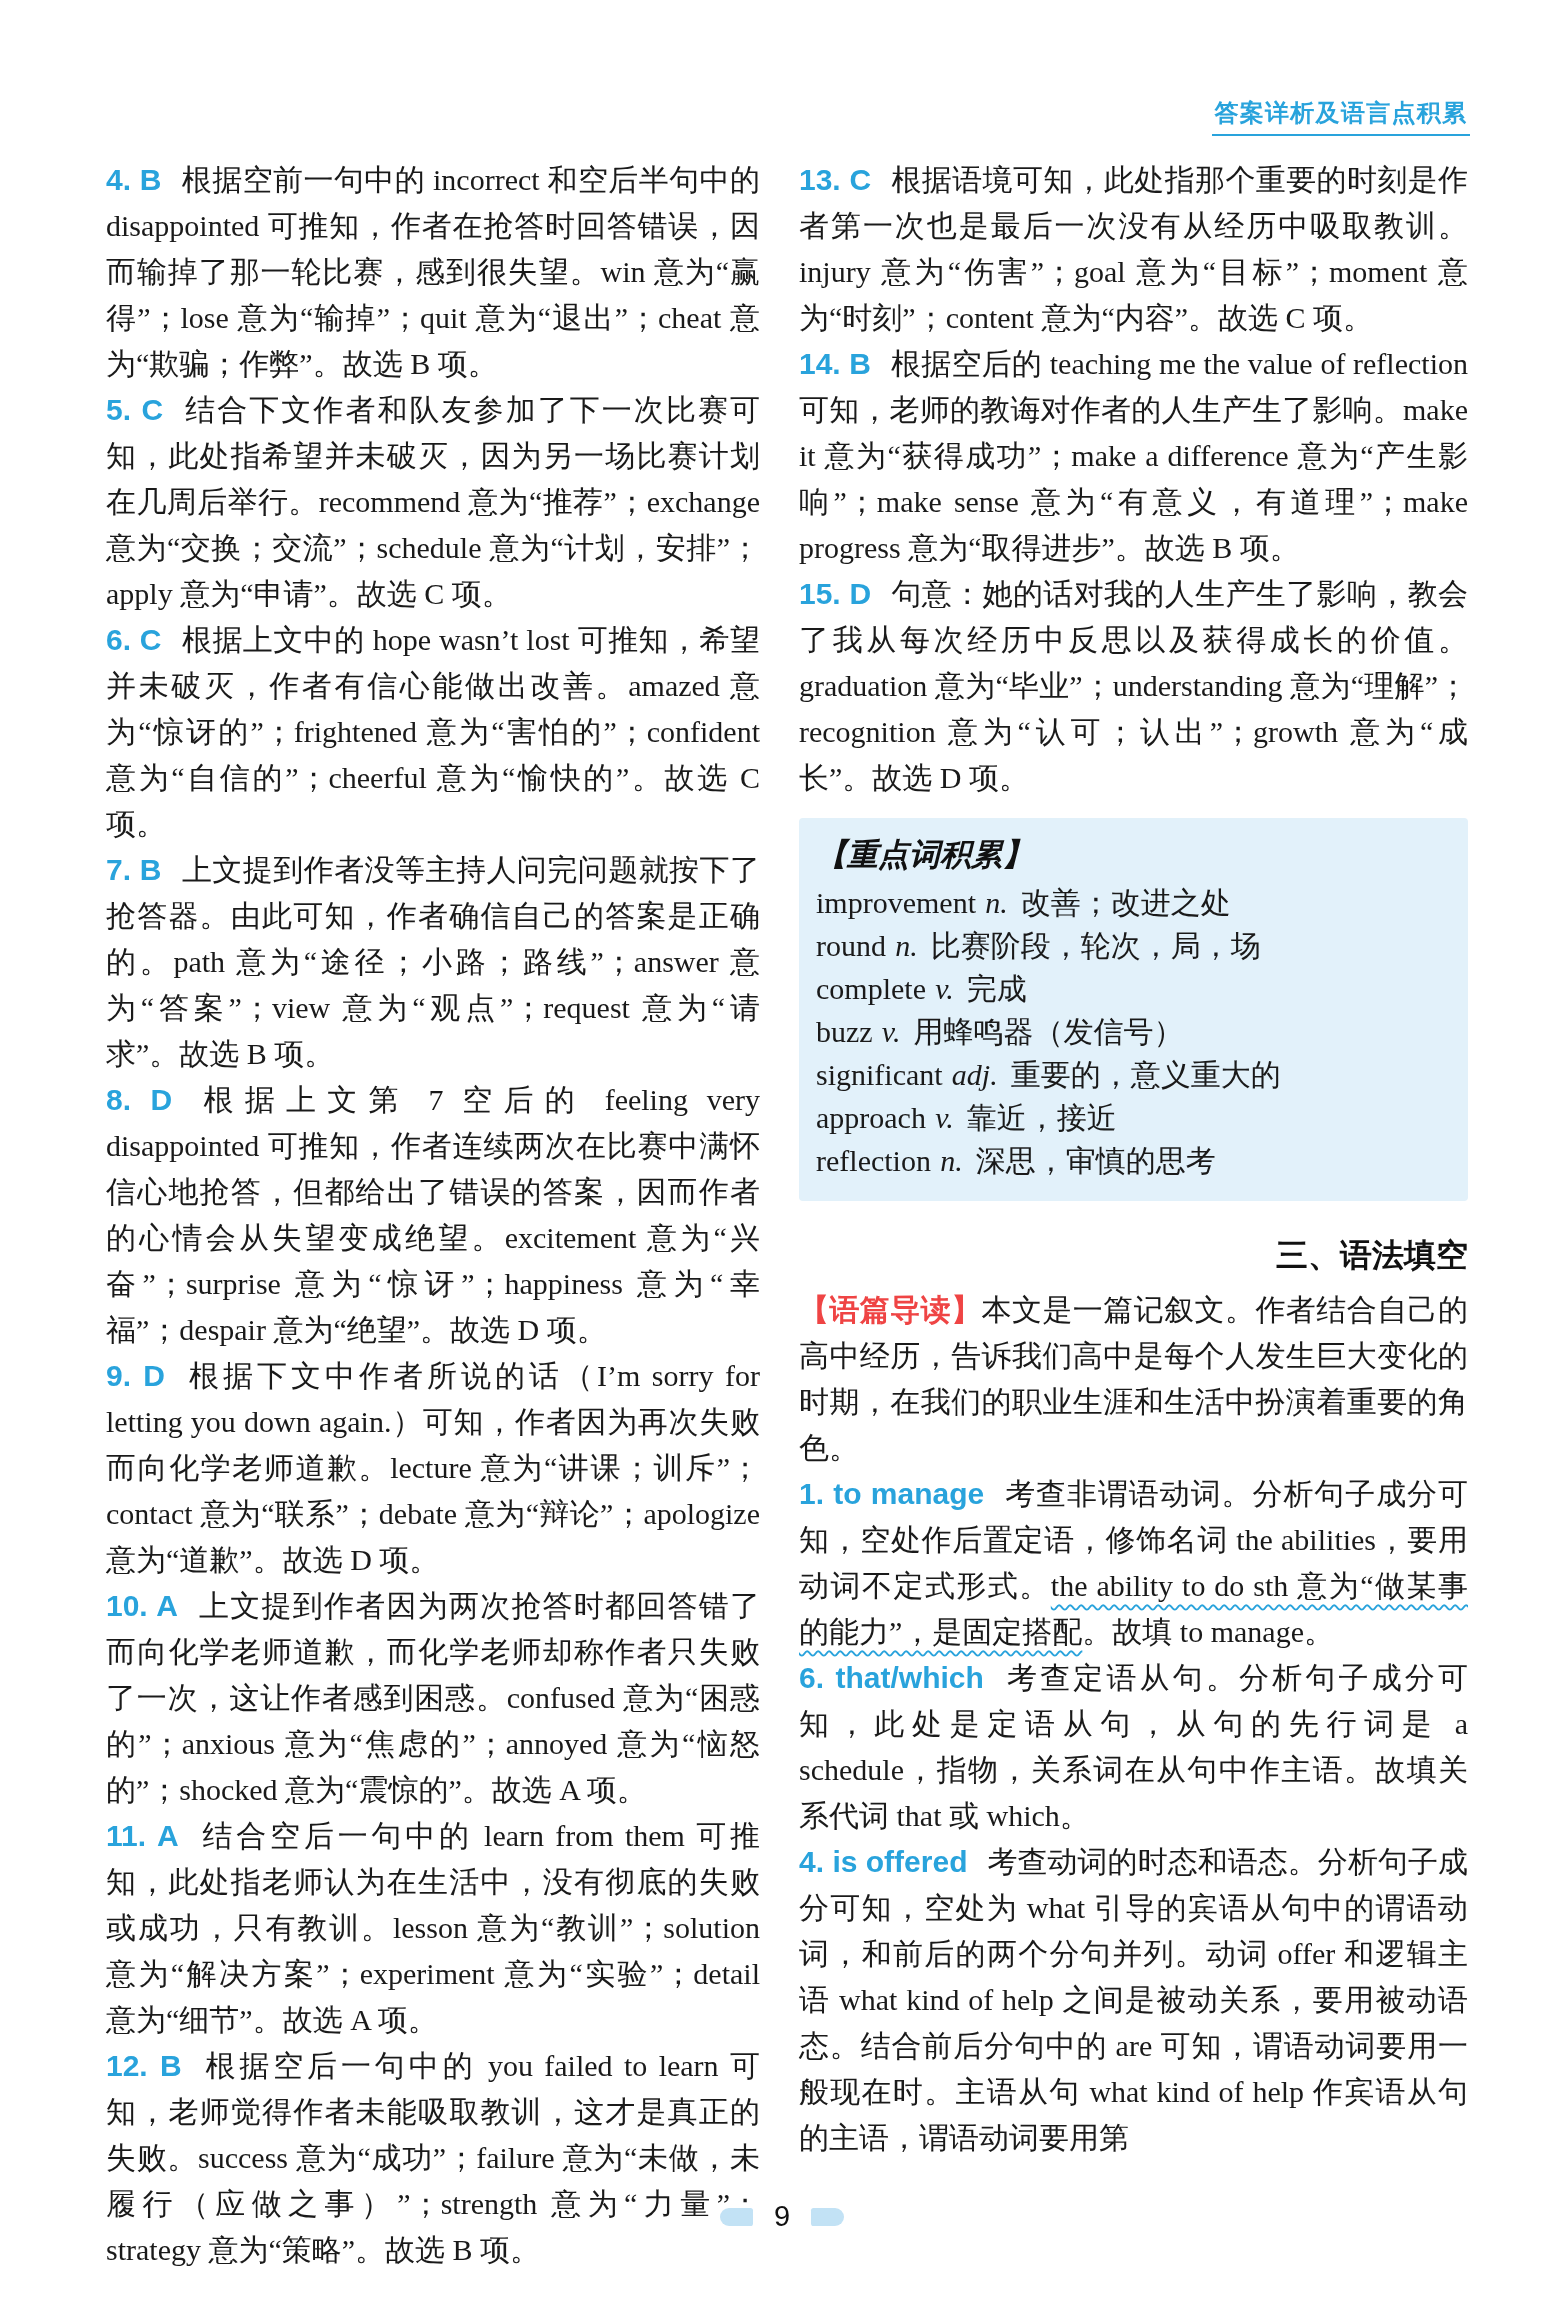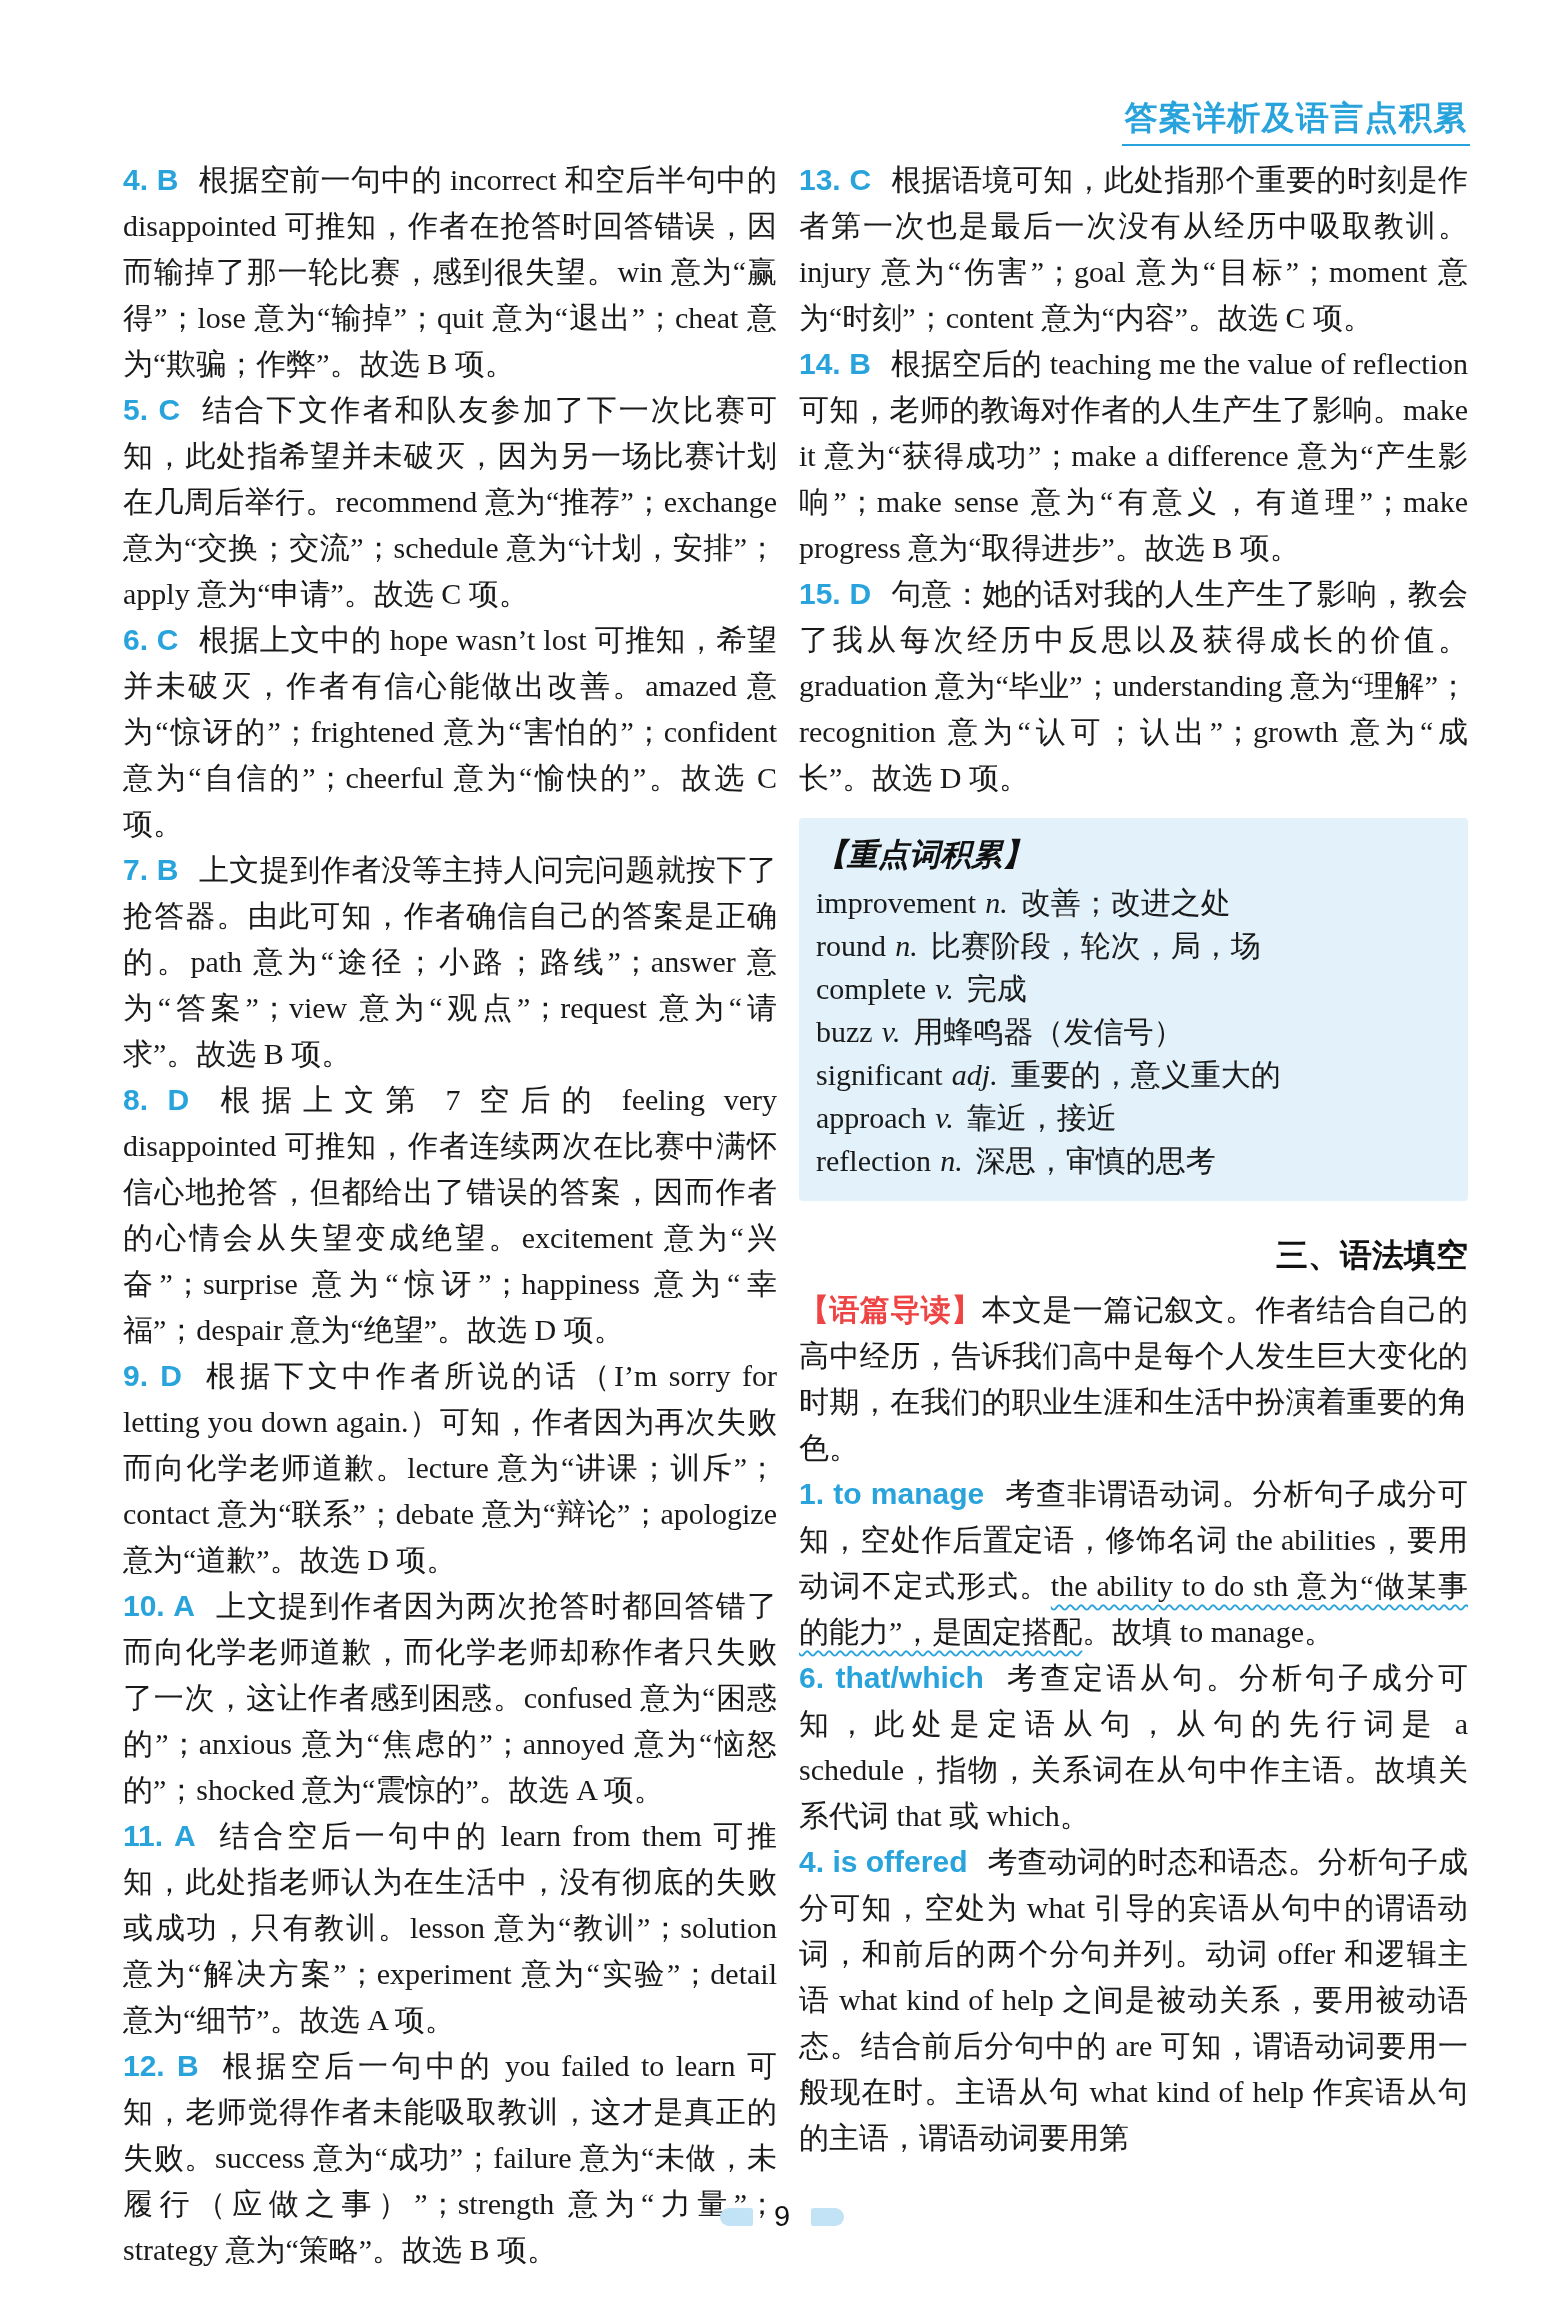--- a/index.html
+++ b/index.html
@@ -11,36 +11,36 @@
     overflow: hidden;
     font-family: "Liberation Serif", "DejaVu Serif", serif;
     color: #1a1a1a;
   }
   .page-header {
     position: absolute;
     top: 100px;
     right: 94px;
     font-family: "Liberation Sans", "DejaVu Sans", sans-serif;
     font-weight: bold;
-    font-size: 33px;
+    font-size: 24px;
     letter-spacing: 1.3px;
     color: var(--accent);
     border-bottom: 2.6px solid var(--accent);
     padding: 0 2.6px 8px 2.6px;
     line-height: 1.1;
   }
   .col {
     position: absolute;
     top: 157px;
     font-size: 30px;
     line-height: 46px;
     text-align: justify;
     text-justify: inter-ideograph;
   }
-  .col-left  { left: 123px;  width: 654px; }
+  .col-left  { left: 106px;  width: 654px; }
   .col-right { left: 799px; width: 669px; }
   p { margin: 0; }
   .item { margin: 0; }
   .item-label {
     font-family: "Liberation Sans", "DejaVu Sans", sans-serif;
     font-weight: bold;
     color: var(--accent);
     margin-right: 20px;
     white-space: nowrap;
   }

